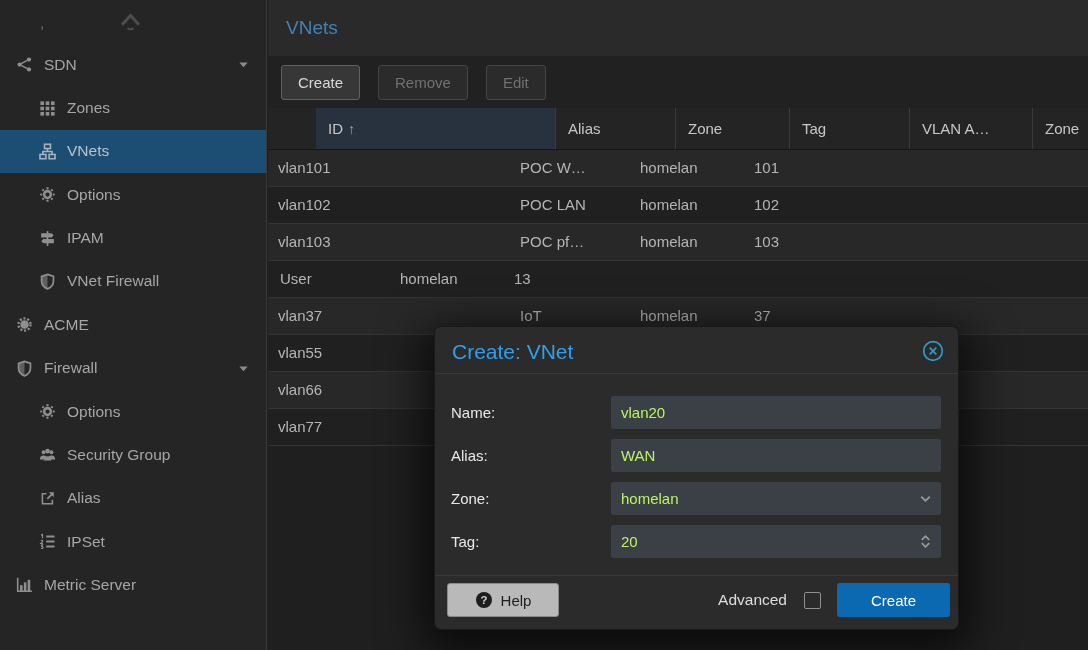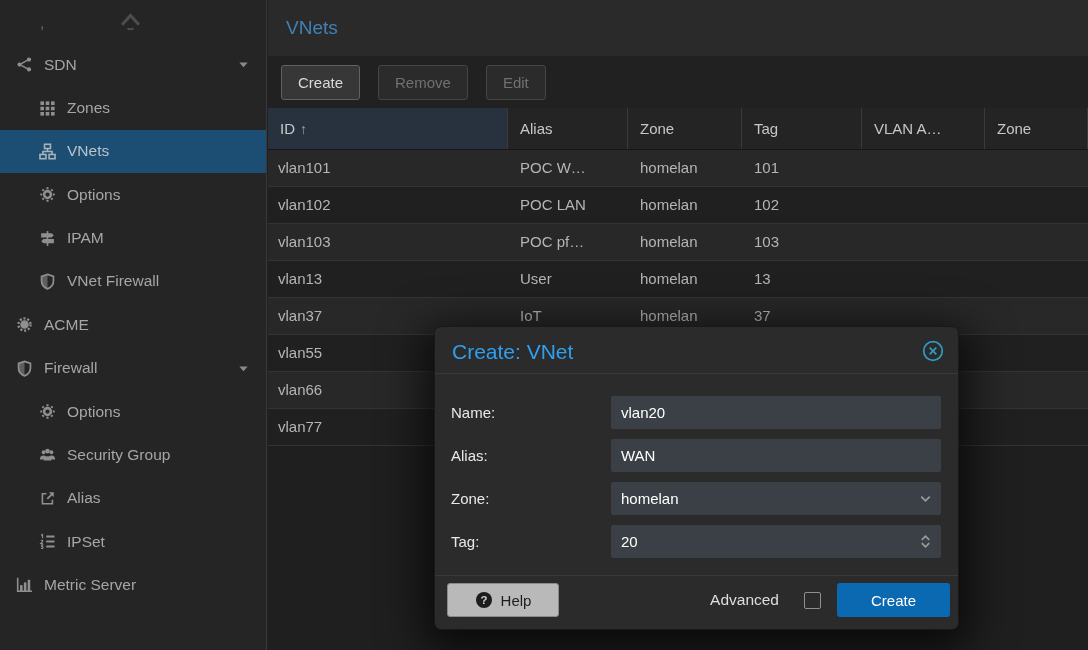--- a/index.html
+++ b/index.html
@@ -37,21 +37,21 @@
   .tbtn { height:35px; padding:0 16px; margin-right:18px; font-size:15px;
     border-radius:3px; display:flex; align-items:center; }
   .tbtn.enabled { background:#373737; border:1px solid #616161; color:#dadada; cursor:pointer; }
   .tbtn.disabled { background:#2b2b2b; border:1px solid #454545; color:#717171; }
   
   .grid-header { position:absolute; top:108px; left:0; height:42px; display:flex;
     background:#242424; border-bottom:1px solid #161616; }
   .gh-cell { height:41px; line-height:41px; color:#c7c7c7; font-size:15px;
     padding-left:12px; border-right:1px solid #3a3a3a; cursor:pointer;
     white-space:nowrap; overflow:hidden; }
-  .gh-cell.sorted { background:#27323e; }
+  .gh-cell.sorted { background:#27323e;margin-left:48px; }
   .gh-cell .arrow { color:#98a4ae; margin-left:5px; font-size:14px; }
   .grid-rows { position:absolute; top:150px; left:0; }
   .grid-row { display:flex; height:37px; border-bottom:1px solid #343434; cursor:pointer; }
   .grid-row.odd  { background:#282828; }
   .grid-row.even { background:#202020; }
   .cell { line-height:35px; font-size:15px; color:#b5b5b5; padding-left:12px;
     white-space:nowrap; overflow:hidden; }
   .cell.c0 { padding-left:10px; }
   
   .dialog { position:absolute; left:434px; top:326px; width:525px; height:304px;
@@ -64,31 +64,31 @@
     cursor:pointer; color:var(--close-icon,#2e9cc3); }
   .close-btn svg { width:24px; height:24px; }
   .dialog-body { position:absolute; left:0; right:0; top:46px; height:203px;
     border-top:1px solid #393939; border-bottom:1px solid #393939;text-decoration:underline; }
   .field-row { position:absolute; left:16px; right:17px; height:33px; }
   .field-label { position:absolute; left:0; top:0; line-height:33px;
     color:#e8e8e8; font-size:15px; }
   .field-input { position:absolute; left:160px; right:0; top:0; height:33px;
     background:#3a4045; border-radius:2px; cursor:text; }
   .field-value { position:absolute; left:10px; top:0; line-height:33px;
-    color:#ffffff; font-size:15px; }
+    color:#bef264; font-size:15px; }
   .trigger { position:absolute; right:7px; top:8px; width:17px; height:17px; color:#9a9a9a; }
   .trigger svg { width:17px; height:17px; }
   .dialog-footer { position:absolute; left:0; right:0; bottom:0; height:55px; }
   .help-btn { position:absolute; left:12px; top:9px; width:112px; height:34px;
     background:#b9b9b9; border:1px solid #8a8a8a; border-radius:3px; color:#1e1e1e;
     font-size:15px; display:flex; align-items:center; justify-content:center;
     gap:8px; cursor:pointer; }
   .help-btn .icon svg { width:18px; height:18px; display:block; }
   .advanced { position:absolute; right:137px; top:9px; height:34px;
-    display:flex; align-items:center; gap:16px; color:#dedede; font-size:15.5px; }
+    display:flex; align-items:center; gap:8px; color:#dedede; font-size:15.5px; }
   .checkbox { width:17px; height:17px; margin-left:9px; border:1px solid #8f8f8f;
     border-radius:2px; background:transparent; cursor:pointer; }
   .create-btn { position:absolute; right:8px; top:9px; width:113px; height:34px;
     background:var(--create-button,#0b69b2); border-radius:3px; color:#ffffff;
     font-size:15px; display:flex; align-items:center; justify-content:center;
     cursor:pointer; }
 </style>
 </head>
 <body>
 
@@ -296,21 +296,20 @@
         </div>
         <div class="grid-row odd">
           <div class="cell c0" style="width:240px">vlan103</div>
           <div class="cell c1" style="width:120px">POC pf…</div>
           <div class="cell c2" style="width:114px">homelan</div>
           <div class="cell c3" style="width:120px">103</div>
           <div class="cell c4" style="width:123px"></div>
           <div class="cell c5" style="width:103px"></div>
         </div>
         <div class="grid-row even">
-          <div class="cell c0" style="width:240px">vlan13</div>
           <div class="cell c1" style="width:120px">User</div>
           <div class="cell c2" style="width:114px">homelan</div>
           <div class="cell c3" style="width:120px">13</div>
           <div class="cell c4" style="width:123px"></div>
           <div class="cell c5" style="width:103px"></div>
         </div>
         <div class="grid-row odd">
           <div class="cell c0" style="width:240px">vlan37</div>
           <div class="cell c1" style="width:120px">IoT</div>
           <div class="cell c2" style="width:114px">homelan</div>

